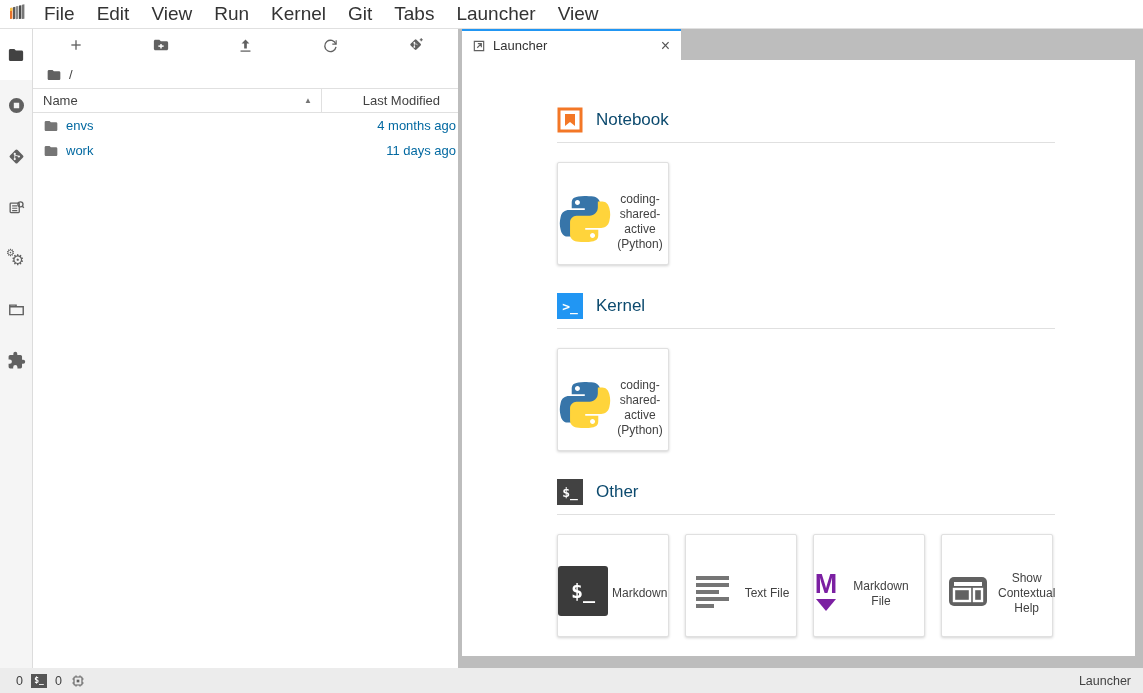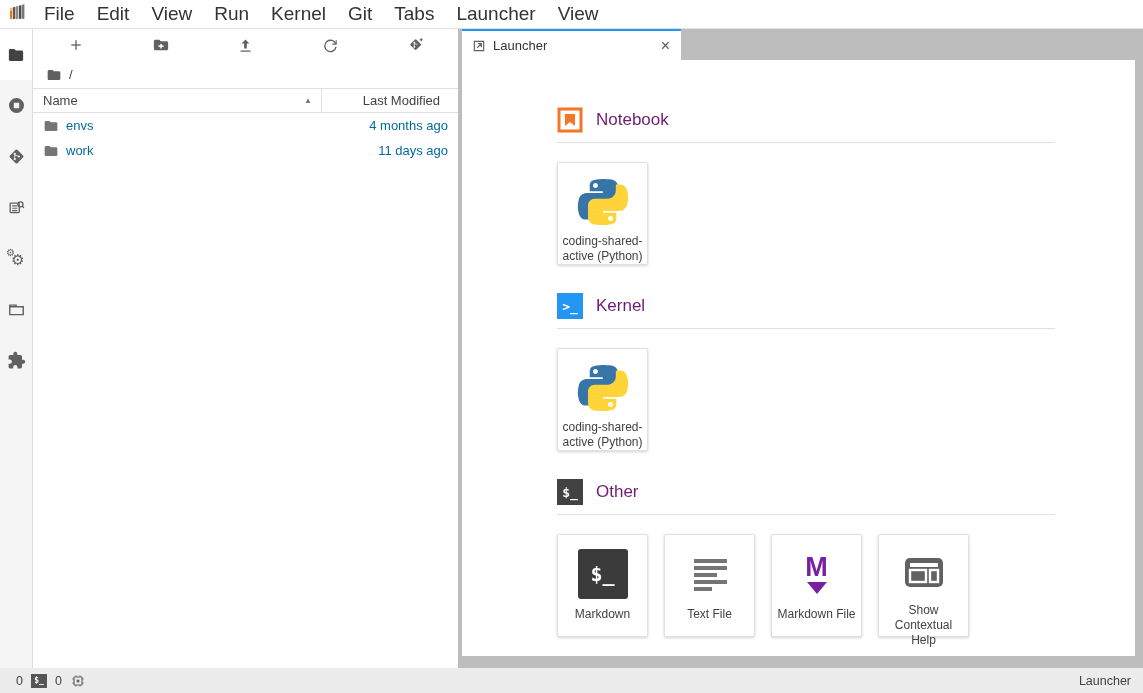--- a/index.html
+++ b/index.html
@@ -26,35 +26,35 @@
   .fb-toolbar { height: 32px; display: flex; align-items: center; }
   .fb-tool { flex: 1; display: flex; justify-content: center; align-items: center; height: 100%; color: #616161; }
   .fb-breadcrumb { height: 27px; display: flex; align-items: center; padding-left: 13px; gap: 7px; font-size: 13px; color: #424242; }
   .fb-header { height: 25px; display: flex; align-items: center; border-top: 1px solid #e0e0e0; border-bottom: 1px solid #e0e0e0; font-size: 13px; color: #424242; }
   .fb-col-name { width: 289px; display: flex; align-items: center; justify-content: space-between; padding: 0 9px 0 10px; border-right: 1px solid #e0e0e0; height: 100%; }
   .sort-caret { font-size: 8px; color: #757575; }
   .fb-col-mod { flex: 1; text-align: right; padding-right: 18px; }
   .fb-row { height: 25px; display: flex; align-items: center; font-size: 13px; color: #0369a1; }
   .fb-row .foldericon { margin-left: 10px; color: #757575; display: flex; }
   .fb-row .fname { margin-left: 7px; }
-  .fb-row .ftime { margin-left: auto; padding-right: 10px; }
+  .fb-row .ftime { margin-left: auto; padding-right: 2px; }
 
   
   .dock { flex: 1 1 auto; background: #bdbdbd; display: flex; flex-direction: column; padding: 0 8px 12px 4px; }
   .tabbar { height: 31px; flex: 0 0 31px; display: flex; margin: 0 -8px 0 0; }
   .tab { width: 219px; background: #fff; border-top: 2px solid #2196f3; display: flex; align-items: center; padding: 0 8px 0 10px; gap: 7px; font-size: 13px; color: #333; }
   .tab-label { flex: 1; }
   .tab-close { color: #555; font-size: 16px; line-height: 1; padding: 0 3px; cursor: pointer; }
   .launcher { flex: 1; background: #fff; overflow: hidden; padding: 47px 80px 0 95px; }
   .section { margin-bottom: 28px; }
   .section-header { display: flex; align-items: center; gap: 13px; padding-bottom: 9px; border-bottom: 1px solid #e0e0e0; }
-  .section-title { font-size: 17px; color: #701a75; }
+  .section-title { font-size: 17px; color: #0c4a6e; }
   .hdr-icon { width: 26px; height: 26px; flex: 0 0 26px; }
   .cards { display: flex; gap: 16px; margin-top: 19px; }
-  .card { width: 91px; height: 103px; background: #fff; border: 1px solid #e0e0e0; border-radius: 2px; box-shadow: 0 1px 3px rgba(0,0,0,0.18); display: flex; flex-direction: column; align-items: center; padding-top: 11px; cursor: pointer; }
+  .card { width: 112px; height: 103px; background: #fff; border: 1px solid #e0e0e0; border-radius: 2px; box-shadow: 0 1px 3px rgba(0,0,0,0.18); display: flex; flex-direction: row; align-items: center; padding-top: 11px; cursor: pointer; }
   .card-iconbox { height: 56px; display: flex; align-items: center; justify-content: center; }
   .card-label { font-size: 12px; color: #424242; text-align: center; line-height: 1.25; margin-top: 5px; padding: 0 4px; overflow-wrap: break-word; width: 100%; }
 
   
   .sq-icon { display: flex; align-items: center; justify-content: center; font-family: "DejaVu Sans Mono", monospace; font-weight: bold; color: #fff; }
   .console-sq { width: 26px; height: 26px; background: #2196f3; font-size: 13px; }
   .other-sq { width: 26px; height: 26px; background: #424242; font-size: 13px; }
   .terminal-sq { width: 50px; height: 50px; background: #3b3b3b; border-radius: 3px; font-size: 20px; }
   .md-icon { display: flex; flex-direction: column; align-items: center; line-height: 1; }
   .md-letter { font-size: 27px; font-weight: bold; color: #7b1fa2; font-family: "Liberation Sans", sans-serif; }

